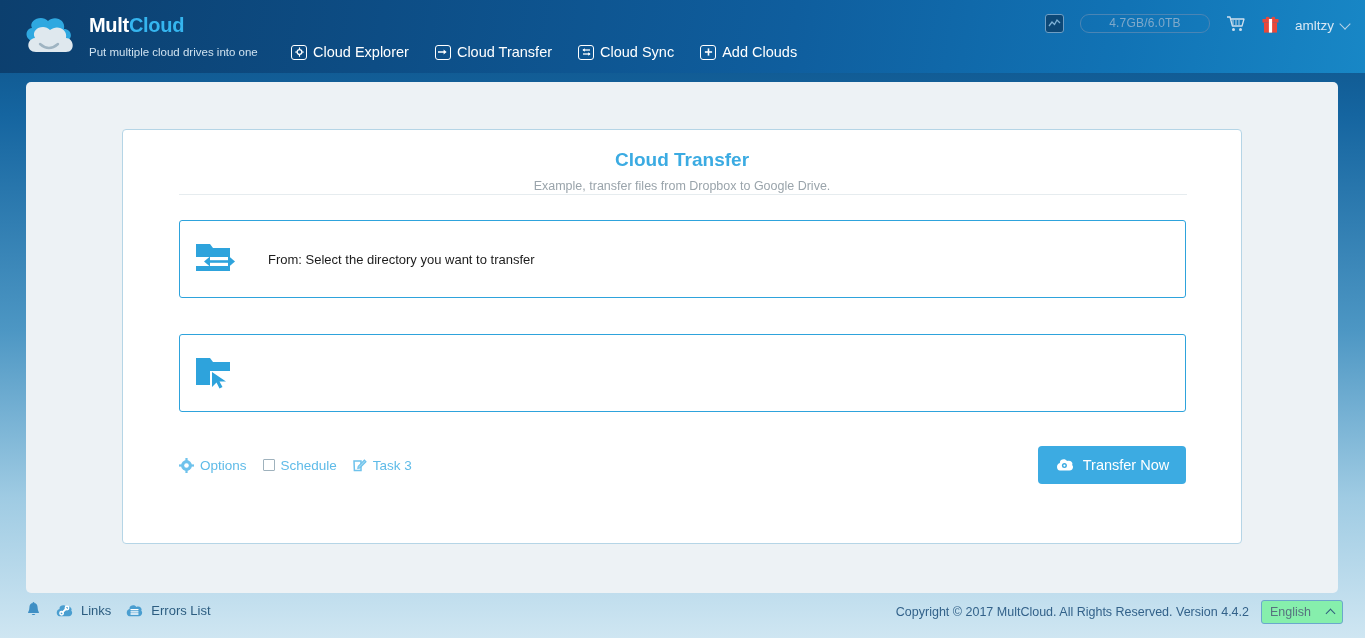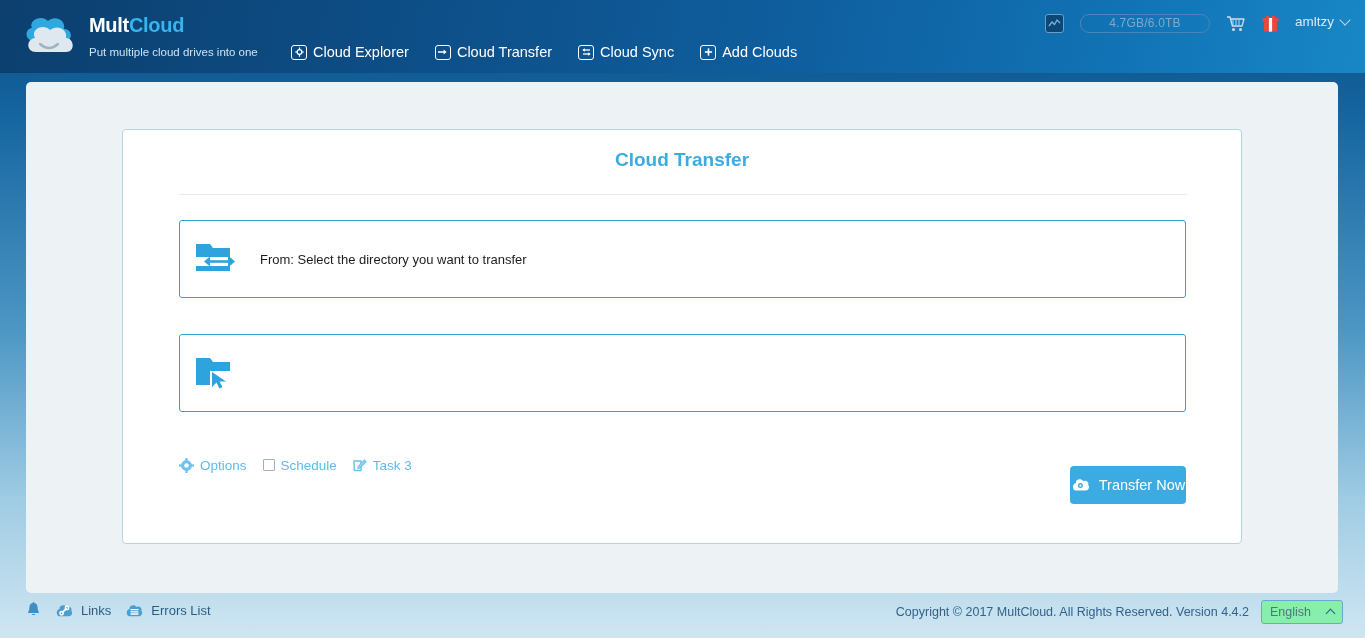--- a/index.html
+++ b/index.html
@@ -62,21 +62,21 @@
     border: 1.4px solid #ffffff;
     border-radius: 3px;
     position: relative;
     flex: 0 0 auto;
   }
 
   
   #header-right {
     position: absolute;
     right: 16px; top: 14px;
-    display: flex; align-items: flex-start; gap: 16px;
+    display: flex; align-items: flex-end; gap: 16px;
   }
   #stat-icon {
     width: 19px; height: 19px;
     border: 1.3px solid #6e9ec4;
     border-radius: 3px;
     position: relative;
     background: #0c4877;
   }
   #storage-pill {
     width: 130px; height: 19px;
@@ -153,21 +153,21 @@
     display: flex;
     align-items: center;
     cursor: pointer;
     background: #fff;
   }
   #from-box { top: 90px; }
   #to-box   { top: 204px; }
 
   .sel-ico { width: 46px; height: 40px; margin-left: 14px; position: relative; flex: 0 0 auto; }
   .sel-txt {
-    margin-left: 20px;
+    margin-left: 28px;
     font-size: 13px;
     color: #1c1c1c;
   }
 
   
   #bottom-row {
     position: absolute;
     left: 56px; top: 316px;
     width: 1007px;
     height: 38px;
@@ -184,30 +184,29 @@
     width: 12px; height: 12px;
     border: 1.4px solid #9fb2bd;
     border-radius: 1px;
     background: #fff;
   }
   #task-icon { width: 14px; height: 14px; position: relative; }
 
   #transfer-btn {
     position: absolute;
     right: 0; top: 0;
-    width: 116px; height: 38px;
+    width: 148px; height: 38px;
     background: #3cabe2;
     border: none;
     border-radius: 4px;
     color: #ffffff;
     font-size: 14.5px;
     font-family: "Liberation Sans", sans-serif;
     display: flex; align-items: center; justify-content: center; gap: 8px;
     cursor: pointer;
-    margin-top: 20px;
   }
   #btn-cloud { width: 20px; height: 14px; position: relative; flex: 0 0 auto; }
 
   
   #footer {
     position: absolute;
     left: 0; bottom: 0;
     width: 1365px; height: 42px;
   }
   #footer-left {
@@ -347,20 +346,21 @@
       <span class="chev-d"></span>
     </div>
   </div>
 </div>
 
 <div id="outer-panel">
 
   <div id="card">
 
     <div id="card-title">Cloud Transfer</div>
+    <div id="card-sub">Example, transfer files from Dropbox to Google Drive.</div>
     <div id="card-divider"></div>
 
     <div class="selector" id="from-box">
       <span class="sel-ico">
         <svg width="46" height="40" viewBox="0 0 46 40">
           <path d="M2 5 H16 L19 9 H36 V12 H2 Z" fill="#2ea3dc"></path>
           <path d="M2 12 H36 V32 H2 Z" fill="#2ea3dc"></path>
           <rect x="2" y="18" width="34" height="9" fill="#ffffff"></rect>
           <line x1="14" y1="22.5" x2="34" y2="22.5" stroke="#2ea3dc" stroke-width="2.6"></line>
           <path d="M16 17.5 L10 22.5 L16 27.5 Z" fill="#2ea3dc"></path>

